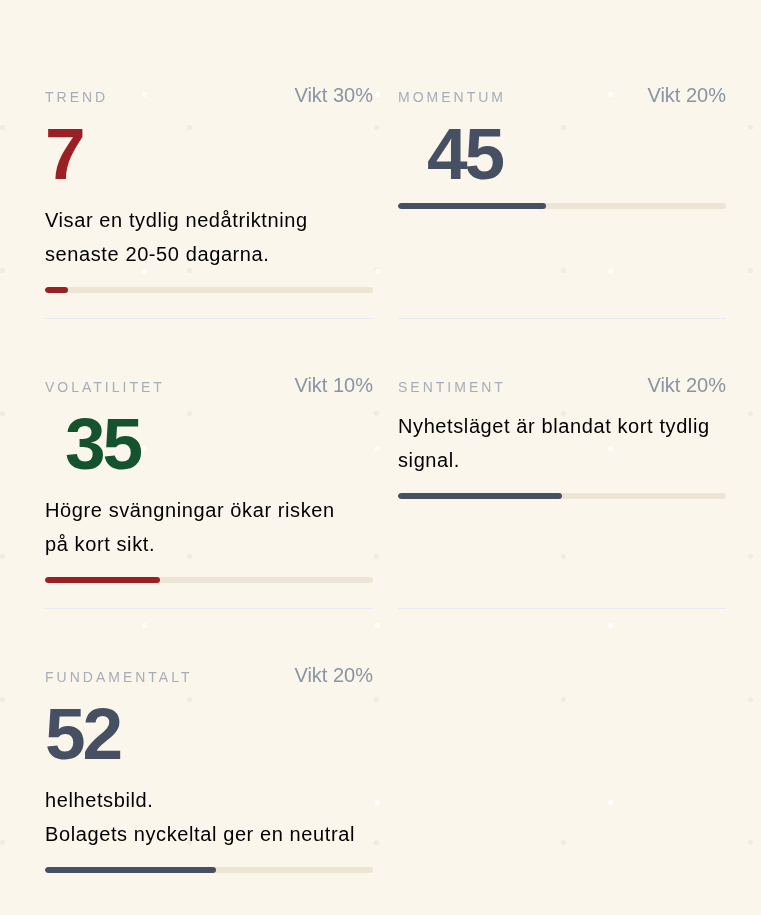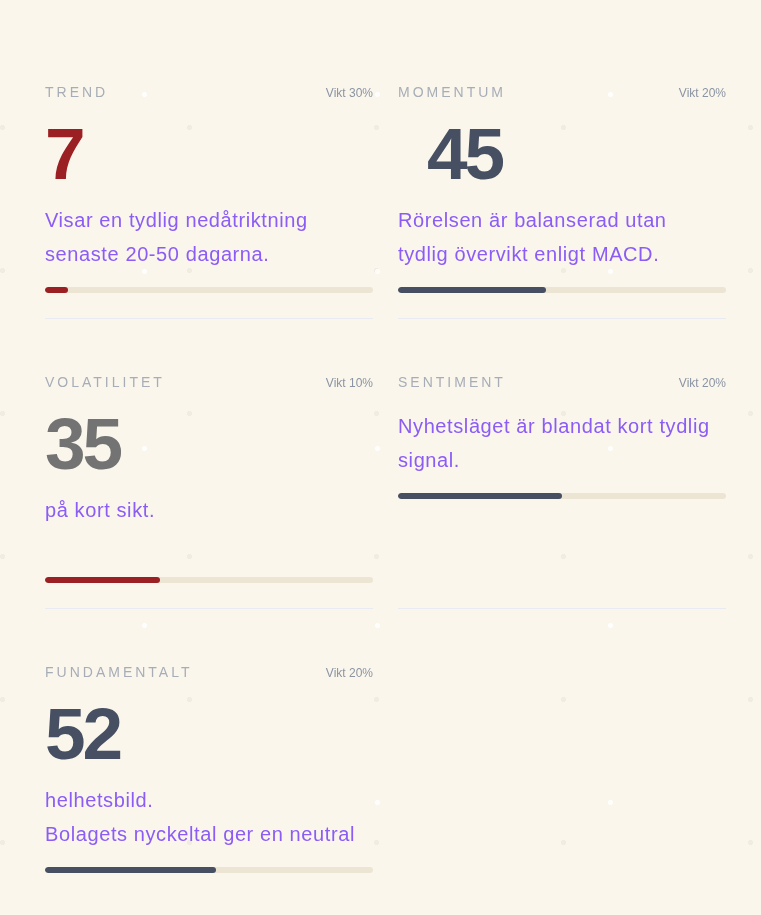--- a/index.html
+++ b/index.html
@@ -34,39 +34,39 @@
     margin-bottom: 19px;
   }
   .label {
     font-size: 14px;
     letter-spacing: 3px;
     color: #a7adb7;
     text-transform: uppercase;
     white-space: nowrap;
   }
   .weight {
-    font-size: 12px;
+    font-size: 20px;
     color: #8b94a3;
     white-space: nowrap;
   }
   .value {
     font-size: 73px;
     font-weight: bold;
     line-height: 70px;
     height: 70px;
     letter-spacing: -3px;
     margin-bottom: 14px;
     color: #475062;
   }
   .desc {
     font-size: 20px;
     letter-spacing: 0.6px;
     line-height: 34px;
     min-height: 68px;
-    color: #8b5cf6;
+    color: #000000;
     margin-bottom: 16px;
   }
   .desc .line { display: block; white-space: nowrap; }
   .bar {
     height: 6px;
     border-radius: 3px;
     background: #ede5d3;
     margin-bottom: 25px;
     overflow: hidden;
     position: relative;
@@ -97,36 +97,33 @@
       <div class="bar-fill" style="width: 7%; background: rgb(155, 32, 36);"></div>
     </div>
   </section>
 
   <section class="card">
     <div class="card-head">
       <span class="label">MOMENTUM</span>
       <span class="weight">Vikt 20%</span>
     </div>
     <div class="value" style="color: rgb(71, 80, 98); margin-left: 29px;">45</div>
-    <p class="desc">
-      <span class="line">Rörelsen är balanserad utan</span>
-      <span class="line">tydlig övervikt enligt MACD.</span>
-    </p>
     <div class="bar">
       <div class="bar-fill" style="width: 45%; background: rgb(71, 80, 98);"></div>
     </div>
   </section>
 
   <section class="card">
     <div class="card-head">
       <span class="label">VOLATILITET</span>
       <span class="weight">Vikt 10%</span>
     </div>
-    <div class="value" style="color: #737373;">35</div>
+    <div class="value" style="color: #14532d; margin-left: 20px;">35</div>
     <p class="desc">
+      <span class="line">Högre svängningar ökar risken</span>
       <span class="line">på kort sikt.</span>
     </p>
     <div class="bar">
       <div class="bar-fill" style="width: 35%; background: rgb(155, 32, 36);"></div>
     </div>
   </section>
 
   <section class="card">
     <div class="card-head">
       <span class="label">SENTIMENT</span>

